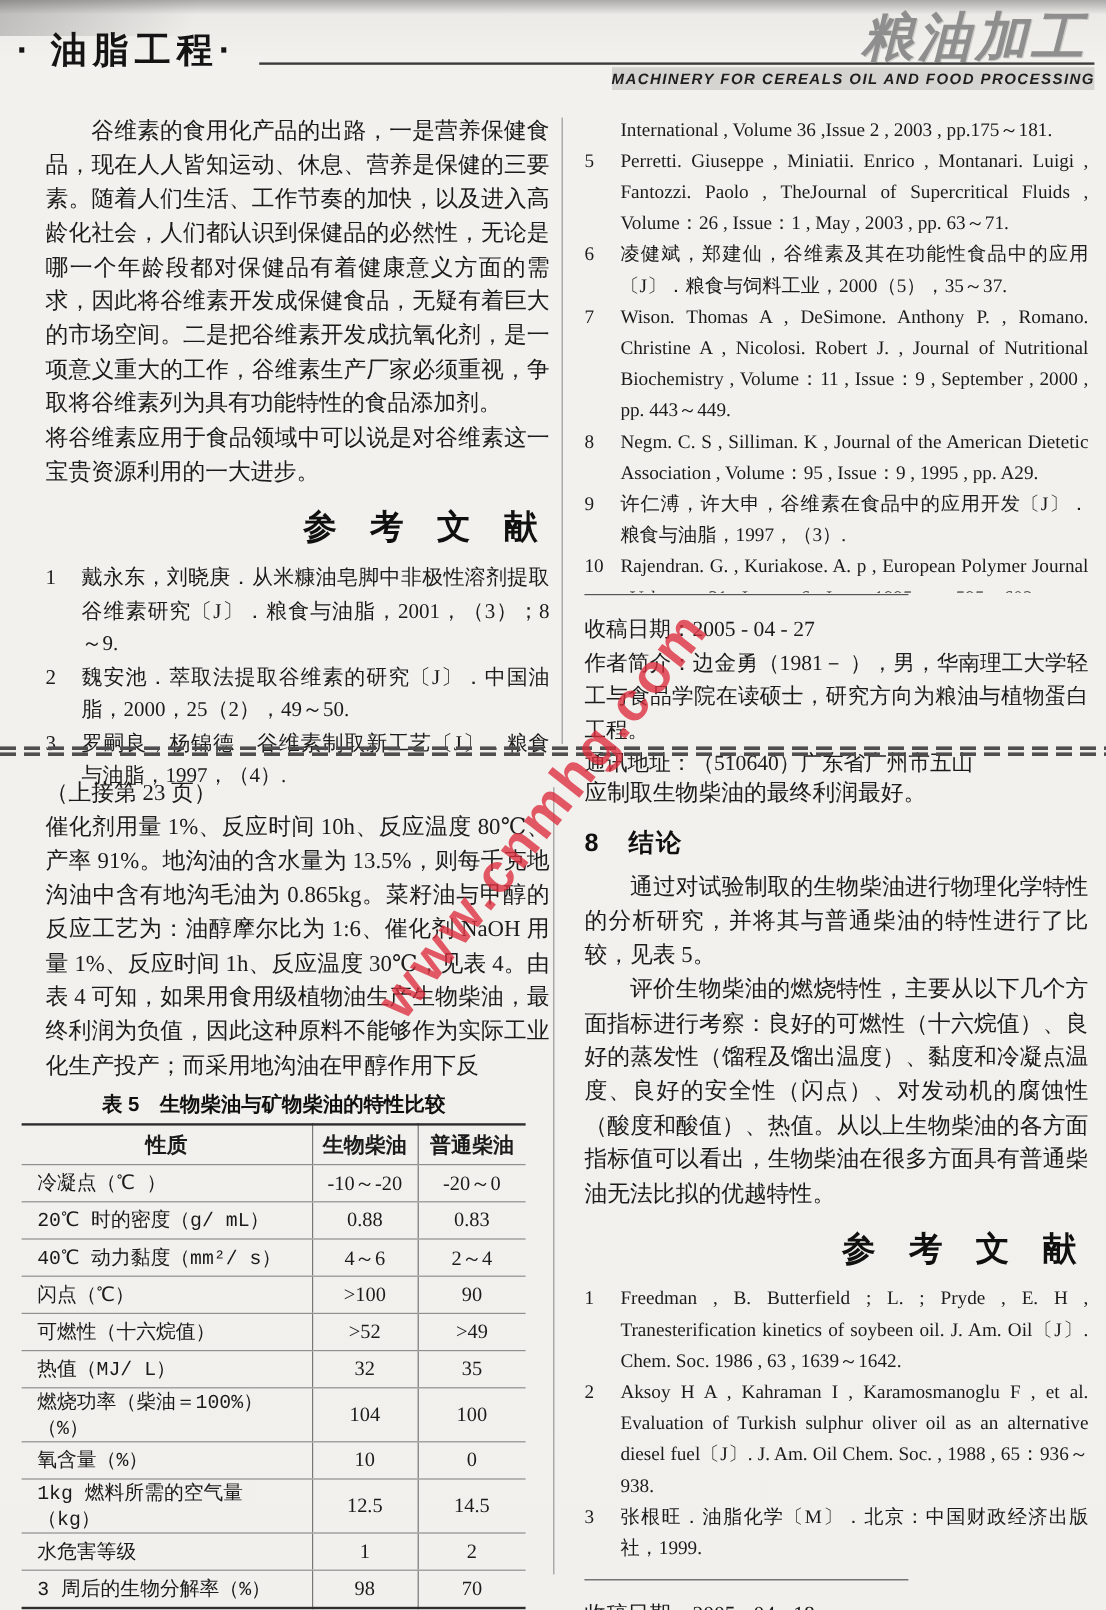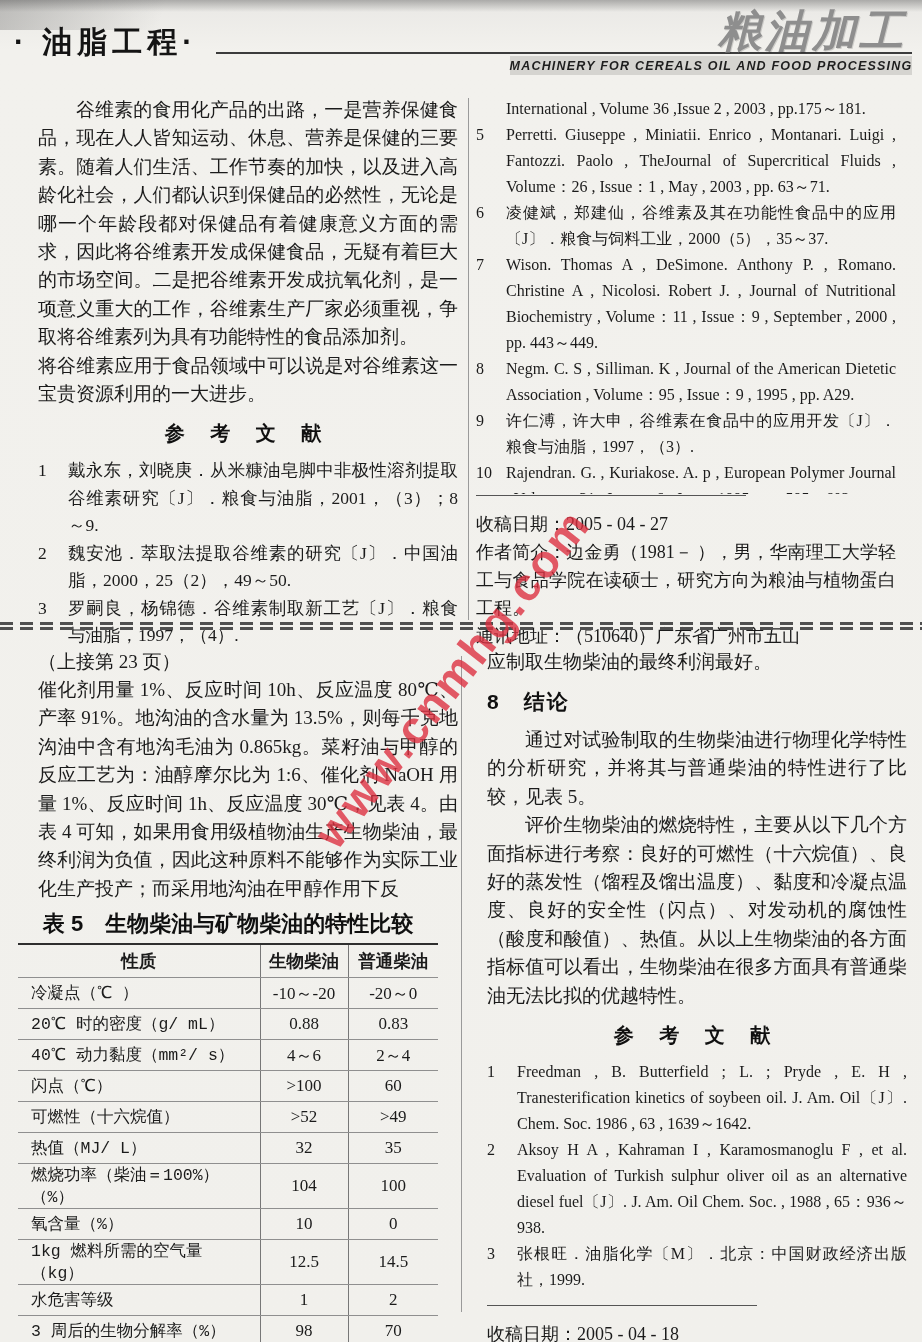--- a/index.html
+++ b/index.html
@@ -26,50 +26,50 @@
     text-shadow:1px 1px 0 rgba(0,0,0,.15); white-space:nowrap; }
   .subtitle-bar { position:absolute; left:510px; top:56px; width:402px; height:19px;
     background:#d5d4d0; display:flex; align-items:center; justify-content:center; }
   .subtitle-bar span { font-family:"Liberation Sans","DejaVu Sans",sans-serif;
     font-weight:bold; font-style:italic; font-size:12.5px; letter-spacing:1.2px;
     color:#1e1e1e; white-space:nowrap; }
 
   
   .col { position:absolute; width:420px; }
   #col-tl { left:38px; top:96px; height:528px; }
-  #col-tr { left:476px; top:96px; height:528px; }
+  #col-tr { left:487px; top:96px; height:528px; }
   #col-bl { left:38px; top:648px; }
   #col-br { left:487px; top:648px; }
   .vr { position:absolute; width:1px; background:#9a9a9a; }
   #vr-top { left:468px; top:98px; height:522px; }
   #vr-bottom { left:461px; top:656px; height:656px; }
   .dash-sep { position:absolute; left:0; top:622px; width:922px; }
   .dash { height:2.5px; margin-bottom:2.5px;
     background:repeating-linear-gradient(90deg,#4f4f4f 0 13px,rgba(0,0,0,0) 13px 20px); }
 
   
   .para { font-size:19px; line-height:28.4px; text-align:justify; margin:0; }
   .indent { text-indent:2em; }
   .h-refs { font-family:"Liberation Sans","DejaVu Sans",sans-serif; font-weight:bold;
-    font-size:20px; letter-spacing:10px; text-align:center; margin:12px 0 10px; color:#101010; }
+    font-size:28px; letter-spacing:10px; text-align:right; margin:12px 0 10px; color:#101010; }
   .reflist { font-size:17.5px; line-height:27.5px; }
   .reflist.small { font-size:16px; line-height:26px; }
   .ref { display:flex; }
   .refnum { flex:0 0 30px; }
   .reftext { flex:1; text-align:justify; }
   #tl-refs { max-height:194px; overflow:hidden; }
   #tr-refs { max-height:398px; overflow:hidden; }
   .tr-footer { position:absolute; left:0; top:399px; width:420px; }
   .footrule { width:270px; border-top:1.5px solid #555; margin:0 0 14px; }
   .fline { font-size:18px; line-height:28px; text-align:justify; margin:0; }
 
   
   .note { font-size:19px; line-height:28px; margin:0; }
   .tbl-title { font-family:"Liberation Sans","DejaVu Sans",sans-serif; font-weight:bold;
-    font-size:22px; text-align:center; width:420px; margin:6px 0 4px -20px; color:#101010; }
+    font-size:17px; text-align:center; width:420px; margin:6px 0 4px -20px; color:#101010; }
   table.t5 { margin-left:-20px; width:420px; border-collapse:collapse;
     border-top:2px solid #2e2e2e; border-bottom:2px solid #2e2e2e; }
   .t5 th, .t5 td { height:30px; padding:0 6px; border-bottom:1px solid #8f8f8f; }
   .t5 tbody tr:last-child td { border-bottom:none; }
   .t5 th { font-family:Liberation Mono, monospace; font-weight:bold;
     font-size:17.5px; text-align:center; height:32px; }
   .t5 th:nth-child(2), .t5 th:nth-child(3),
   .t5 td:nth-child(2), .t5 td:nth-child(3) { border-left:1px solid #777; }
   .t5 td.prop { text-align:left; padding-left:13px;
     font-family:Liberation Mono, monospace; font-size:16.5px; }
@@ -218,21 +218,21 @@
 
           <tr>
             <td class="prop">40℃ 动力黏度（mm²/ s）</td>
             <td class="val">4～6</td>
             <td class="val">2～4</td>
           </tr>
 
           <tr>
             <td class="prop">闪点（℃）</td>
             <td class="val">&gt;100</td>
-            <td class="val">60</td>
+            <td class="val">90</td>
           </tr>
 
           <tr>
             <td class="prop">可燃性（十六烷值）</td>
             <td class="val">&gt;52</td>
             <td class="val">&gt;49</td>
           </tr>
 
           <tr>
             <td class="prop">热值（MJ/ L）</td>

